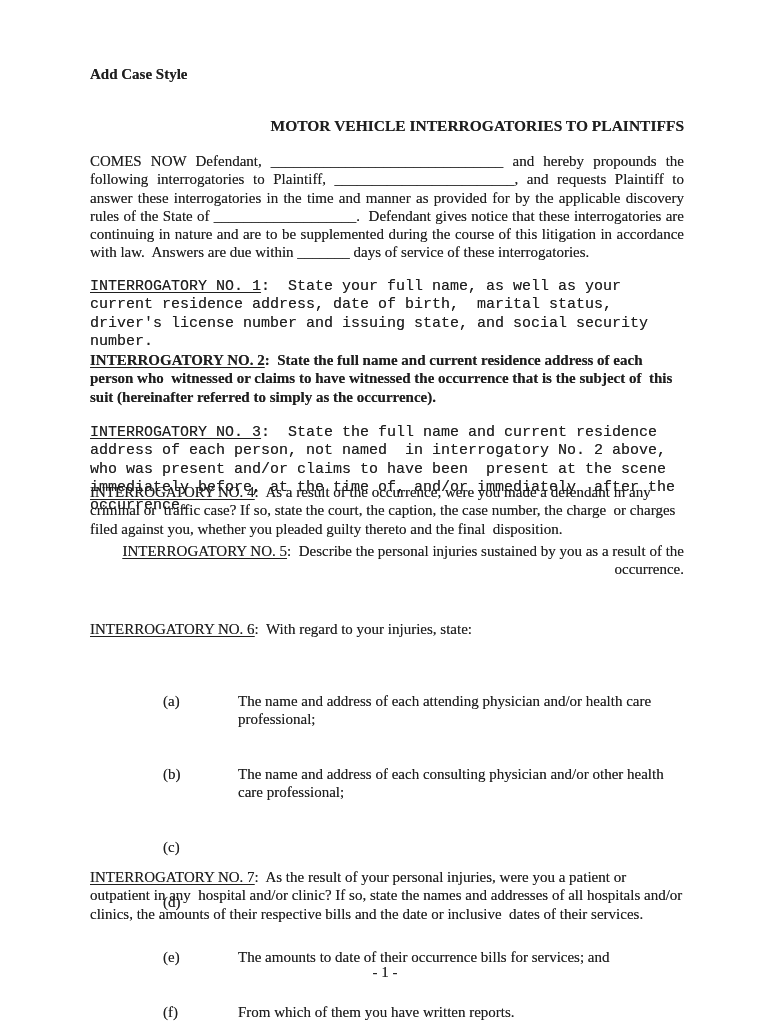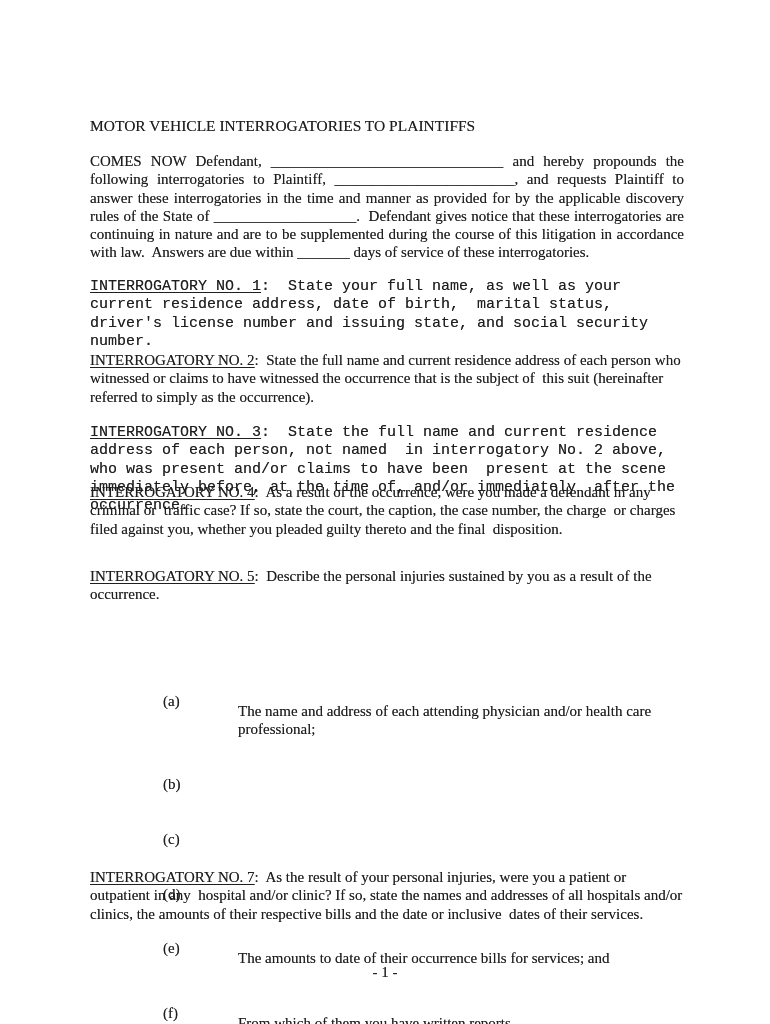--- a/index.html
+++ b/index.html
@@ -24,83 +24,84 @@
     font-size: 15px;
     line-height: 18.3px;
     white-space: pre-wrap;
   }
   .case-style {
     top: 65px;
     font-weight: bold;
   }
   .doc-title {
     top: 117px;
-    text-align: left;
-    font-weight: normal;
+    text-align: right;
+    font-weight: bold;
     font-size: 15.5px;
   }
   .opening {
     top: 152px;
     text-align: justify;
   }
   .int-1 { top: 278px; font-family: Liberation Mono, monospace; }
-  .int-2 { top: 351px; }
+  .int-2 { top: 351px; font-weight: bold; }
   .int-3 { top: 424px; font-family: Liberation Mono, monospace; }
   .int-4 { top: 483px; }
-  .int-5 { top: 567px; }
+  .int-5 { top: 542px; text-align: right; }
   .int-6 { top: 620px; }
   .int-7 { top: 868px; }
   .u { text-decoration: underline; text-underline-offset: 2px; }
   .sublist { top: 655px; }
   .li { display: flex; }
   .li .marker {
     flex: none;
     margin-left: 73px;
     width: 75px;
   }
   .li .li-text {
     flex: none;
     width: 450px;
     white-space: pre-wrap;
-    margin-top: 10px;
   }
   .footer {
     position: absolute;
     top: 963px;
     left: 0;
     width: 770px;
     text-align: center;
     font-size: 15px;
     line-height: 18.3px;
   }
 </style>
 </head>
 <body>
 
 <div class="page">
 
+  <div class="block case-style">Add Case Style</div>
 
   <div class="block doc-title">MOTOR VEHICLE INTERROGATORIES TO PLAINTIFFS</div>
 
   <div class="block opening">COMES NOW Defendant, _______________________________ and hereby propounds the following interrogatories to Plaintiff, ________________________, and requests Plaintiff to answer these interrogatories in the time and manner as provided for by the applicable discovery rules of the State of ___________________.  Defendant gives notice that these interrogatories are continuing in nature and are to be supplemented during the course of this litigation in accordance with law.  Answers are due within _______ days of service of these interrogatories.</div>
 
   <div class="block int-1"><span class="u">INTERROGATORY NO. 1</span><span>:  State your full name, as well as your current residence address, date of birth,  marital status, driver's license number and issuing state, and social security number.</span></div>
 
   <div class="block int-2"><span class="u">INTERROGATORY NO. 2</span><span>:  State the full name and current residence address of each person who  witnessed or claims to have witnessed the occurrence that is the subject of  this suit (hereinafter referred to simply as the occurrence).</span></div>
 
   <div class="block int-3"><span class="u">INTERROGATORY NO. 3</span><span>:  State the full name and current residence address of each person, not named  in interrogatory No. 2 above, who was present and/or claims to have been  present at the scene immediately before, at the time of, and/or immediately  after the occurrence.</span></div>
 
   <div class="block int-4"><span class="u">INTERROGATORY NO. 4</span><span>:  As a result of the occurrence, were you made a defendant in any criminal or  traffic case? If so, state the court, the caption, the case number, the charge  or charges filed against you, whether you pleaded guilty thereto and the final  disposition.</span></div>
 
   <div class="block int-5"><span class="u">INTERROGATORY NO. 5</span><span>:  Describe the personal injuries sustained by you as a result of the occurrence.</span></div>
 
+  <div class="block int-6"><span class="u">INTERROGATORY NO. 6</span><span>:  With regard to your injuries, state:</span></div>
 
   <div class="block sublist">
     <div class="li"><span class="marker">(a)</span><span class="li-text">The name and address of each attending physician and/or health care professional;</span></div>
-    <div class="li"><span class="marker">(b)</span></div>
+    <div class="li"><span class="marker">(b)</span><span class="li-text">The name and address of each consulting physician and/or other health care professional;</span></div>
     <div class="li"><span class="marker">(c)</span></div>
     <div class="li"><span class="marker">(d)</span></div>
     <div class="li"><span class="marker">(e)</span><span class="li-text">The amounts to date of their occurrence bills for services; and</span></div>
     <div class="li"><span class="marker">(f)</span><span class="li-text">From which of them you have written reports.</span></div>
   </div>
 
   <div class="block int-7"><span class="u">INTERROGATORY NO. 7</span><span>:  As the result of your personal injuries, were you a patient or outpatient in any  hospital and/or clinic? If so, state the names and addresses of all hospitals and/or clinics, the amounts of their respective bills and the date or inclusive  dates of their services.</span></div>
 
   <div class="footer">- 1 -</div>
 

